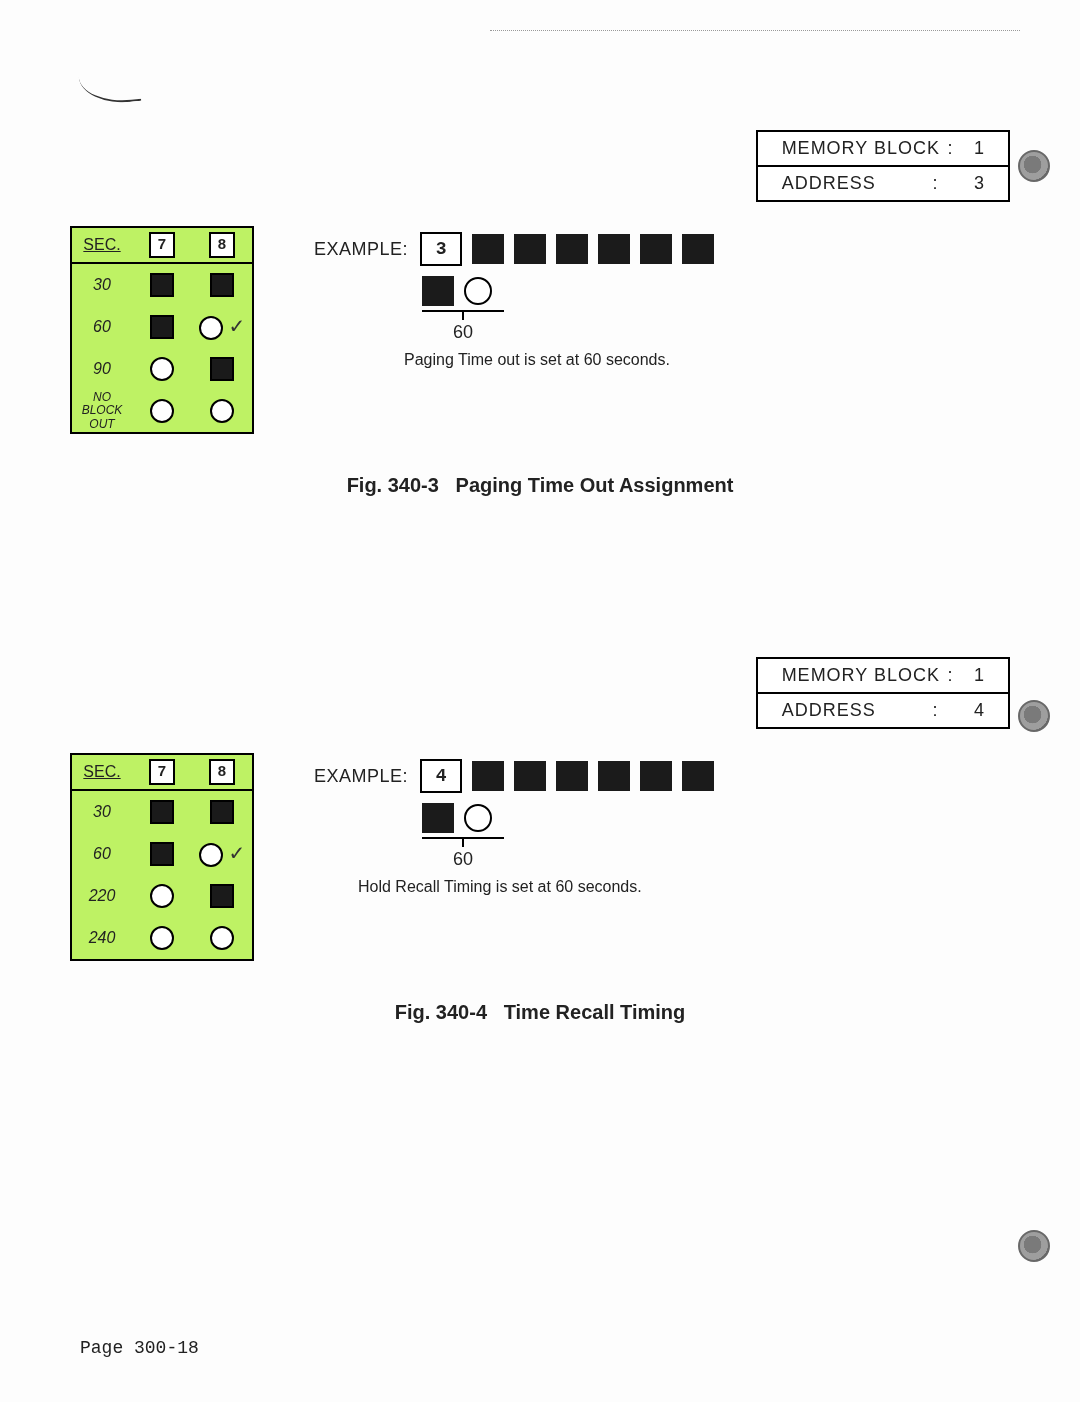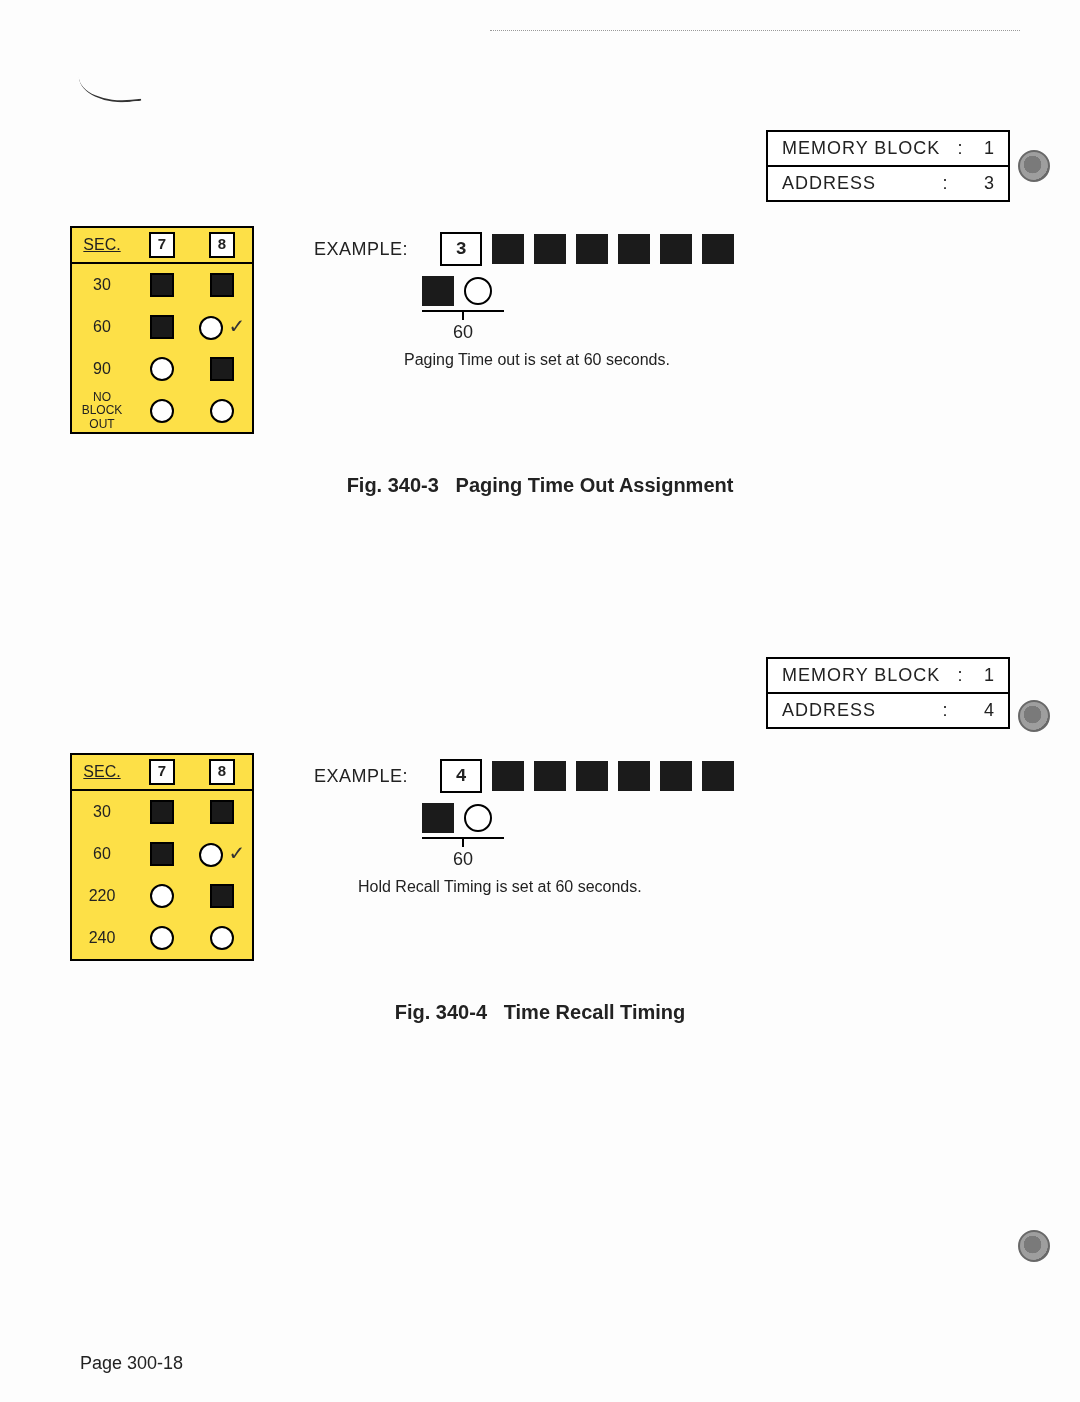--- a/index.html
+++ b/index.html
@@ -31,36 +31,36 @@
   }
 
   
   .info-box {
     border: 2px solid #000;
     display: inline-block;
     font-size: 18px;
     background: #fff;
   }
   .info-row {
-    padding: 6px 14px;
+    padding: 6px 24px;
     display: flex;
     align-items: center;
     min-width: 240px;
     box-sizing: border-box;
   }
   .info-row + .info-row { border-top: 2px solid #000; gap: 15px; }
   .info-label { flex: 1; letter-spacing: 1px; }
   .info-colon { width: 20px; text-align: center; }
   .info-val { width: 24px; text-align: right; }
 
   
   .sec-table {
     border: 2px solid #000;
     display: inline-block;
-    background: #fde047;
+    background: #bef264;
   }
   .sec-header {
     display: flex;
     align-items: center;
     border-bottom: 2px solid #000;
   }
   .sec-hcell {
     width: 60px;
     text-align: center;
     font-size: 16px;
@@ -87,20 +87,21 @@
     height: 42px;
   }
   .sec-cell {
     width: 60px;
     text-align: center;
     font-size: 16px;
   }
   .sec-cell.label {
     width: 60px;
     font-size: 16px;
+    font-style: italic;
   }
   .sec-cell.label.small {
     font-size: 12px;
     line-height: 1.1;
   }
 
   
   .bit {
     display: inline-block;
     width: 24px;
@@ -210,28 +211,28 @@
     align-items: flex-start;
     justify-content: space-between;
     margin-bottom: 24px;
   }
   .fig-body {
     display: flex;
     align-items: flex-start;
     gap: 60px;
   }
   .ex-block { display: flex; flex-direction: column; }
-  .ex-main { display: flex; align-items: center; gap: 20px; }
+  .ex-main { display: flex; align-items: center; }
 
   .page-number {
     position: absolute;
-    bottom: 28px;
+    bottom: 44px;
     left: 80px;
     font-size: 18px;
-    font-family: Liberation Sans, sans-serif;
+    font-family: Liberation Mono, monospace;
   }
 
   .curl {
     position: absolute;
     top: 72px;
     left: 80px;
     width: 60px;
     height: 30px;
     border-bottom: 2px solid #333;
     border-right: 0;

